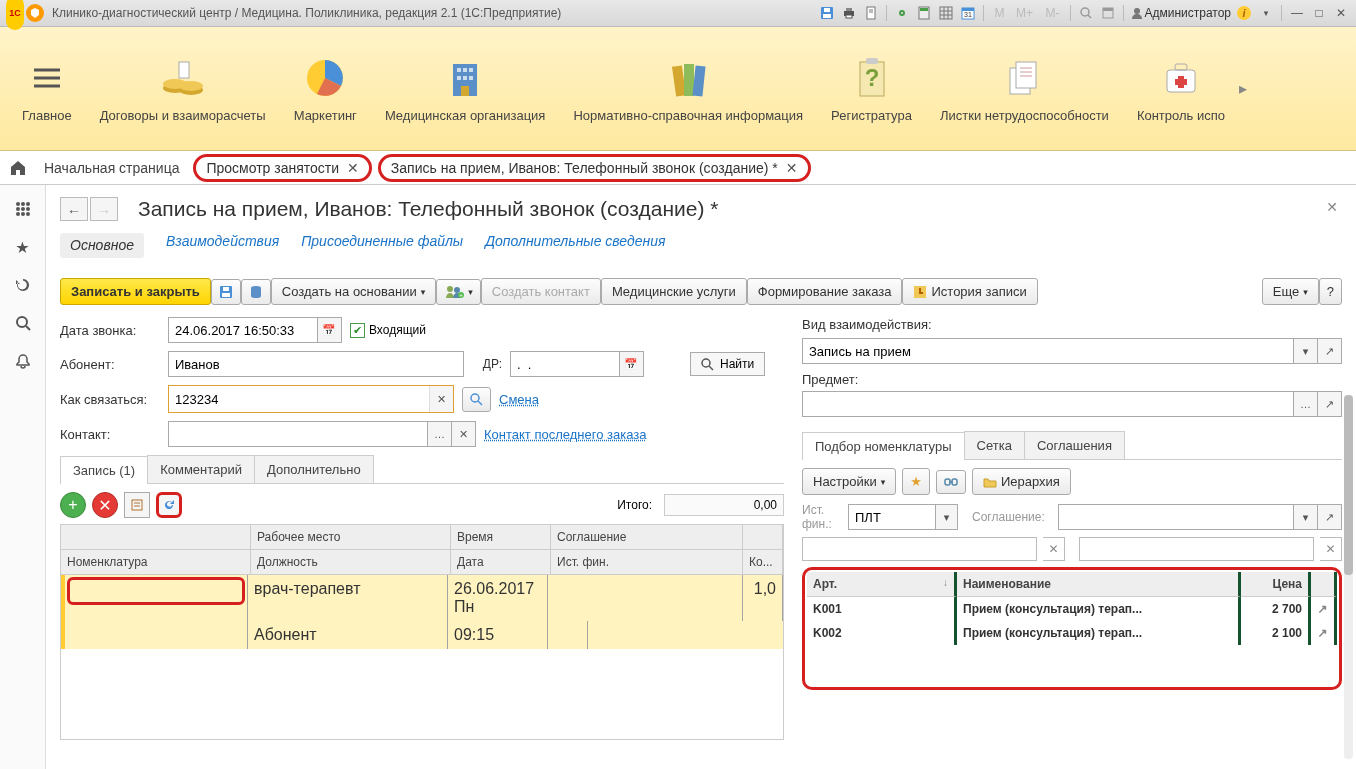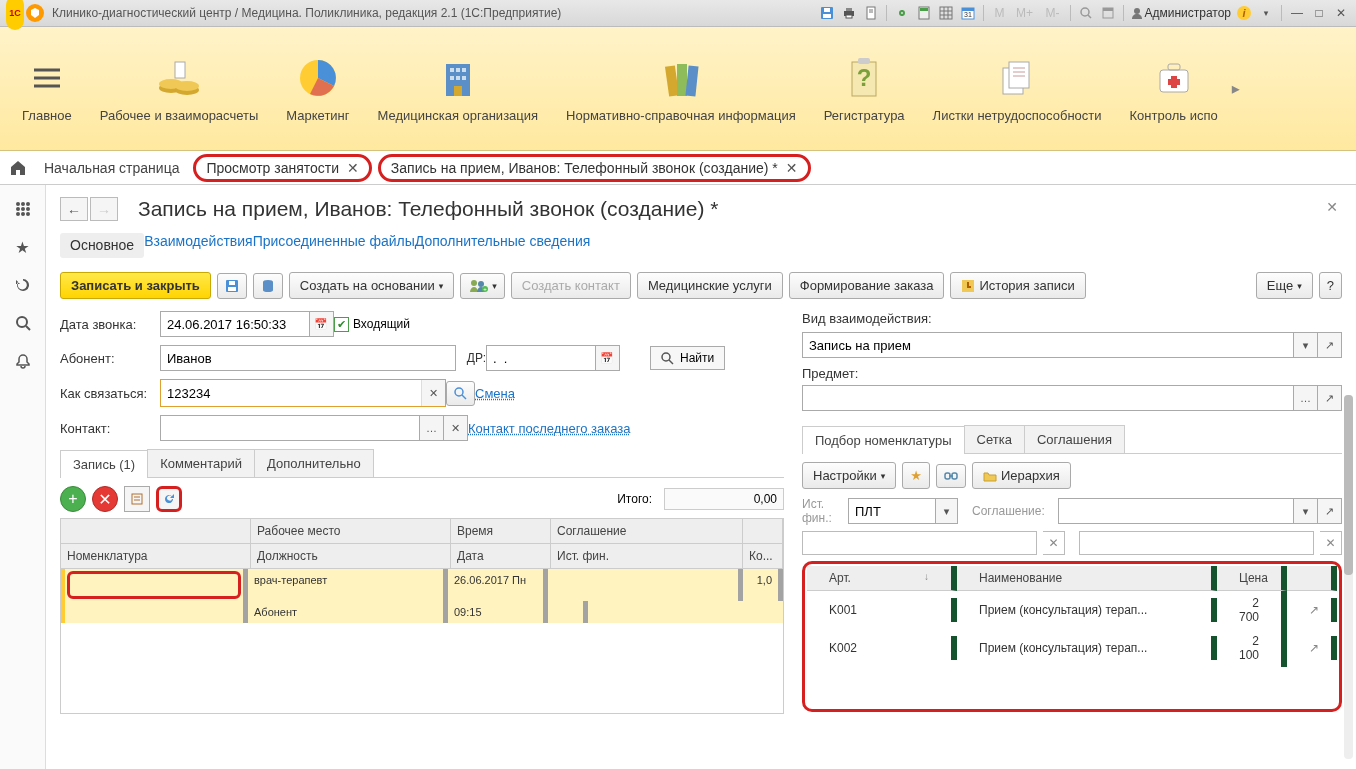--- a/index.html
+++ b/index.html
@@ -34,35 +34,35 @@
 .leftbar { width:46px; background:#fafafa; border-right:1px solid #ddd; display:flex; flex-direction:column; align-items:center; gap:18px; padding-top:14px; }
 .leftbar .lb { width:20px; height:20px; display:flex; align-items:center; justify-content:center; color:#555; cursor:pointer; font-size:16px; }
 
 .content { flex:1; background:#fff; padding:12px 14px; overflow:auto; position:relative; }
 .navbtns { display:flex; gap:2px; }
 .navbtns .nb { width:28px; height:24px; border:1px solid #bbb; background:#f5f5f5; display:flex; align-items:center; justify-content:center; cursor:pointer; font-size:14px; color:#555; }
 .page-header { display:flex; align-items:center; gap:20px; margin-bottom:12px; }
 .page-title { font-size:21px; color:#333; }
 .close-x { position:absolute; right:18px; top:14px; color:#888; cursor:pointer; font-size:14px; }
 
-.subnav { display:flex; margin-bottom:14px; }
+.subnav { display:flex; gap:22px; margin-bottom:20px;font-style:italic; }
 .subnav .sn { font-size:14px; color:#1a73c7; cursor:pointer; border-bottom:1px dashed transparent; }
 .subnav .sn.active { color:#333; background:#eee; padding:4px 10px; border-radius:3px; }
 
 
-.toolbar { display:flex; gap:6px; align-items:center; margin-bottom:12px; flex-wrap:wrap; }
+.toolbar { display:flex; gap:0; align-items:center; margin-bottom:12px; flex-wrap:wrap; }
 .btn { border:1px solid #aaa; background:linear-gradient(#fdfdfd,#eaeaea); padding:5px 10px; font-size:13px; cursor:pointer; border-radius:3px; color:#333; display:flex; align-items:center; gap:4px; }
 .btn.yellow { background:linear-gradient(#ffe94a,#ffd400); border-color:#c9a800; font-weight:bold; }
 .btn.icon { padding:5px 7px; }
 .btn.disabled { color:#aaa; }
 .btn .caret { font-size:9px; }
 .toolbar .spacer { flex:1; }
 
 
-.formrow { display:flex; align-items:center; margin-bottom:8px; }
+.formrow { display:flex; align-items:center; gap:8px; margin-bottom:8px; }
 .formrow label { width:100px; color:#333; font-size:13px; }
 .input { border:1px solid #aaa; height:26px; padding:0 6px; font-size:13px; background:#fff; }
 .input.date { width:150px; }
 .input.w260 { width:260px; }
 .input.w300 { width:296px; }
 .input.wsmall { width:110px; }
 .inpgrp { display:flex; }
 .inpgrp .adorn { width:24px; height:26px; border:1px solid #aaa; border-left:none; display:flex; align-items:center; justify-content:center; background:#f5f5f5; cursor:pointer; font-size:11px; color:#555; }
 .chk { display:flex; align-items:center; gap:4px; }
 .chk .box { width:15px; height:15px; border:1px solid #4a9e4a; background:#fff; display:flex; align-items:center; justify-content:center; color:#2e8b2e; font-size:11px; }
@@ -87,37 +87,37 @@
 .sqbtn { width:26px; height:26px; border:1px solid #aaa; background:#f5f5f5; display:flex; align-items:center; justify-content:center; cursor:pointer; }
 .sqbtn.hilite { border:3px solid #d62020; border-radius:6px; }
 .itogo { margin-left:auto; display:flex; align-items:center; gap:12px; }
 .itogo .val { width:120px; text-align:right; border:1px solid #ccc; padding:3px 6px; background:#fafafa; }
 
 
 .tbl { border:1px solid #ccc; width:100%; }
 .tbl .hdr { display:flex; background:#eee; }
 .tbl .hdr .c { padding:5px 6px; border-right:1px solid #ccc; border-bottom:1px solid #ccc; font-size:12px; color:#444; }
 .tbl .row { display:flex; }
-.tbl .row .c { padding:5px 6px; border-right:5px solid #a3a3a3; font-size:11px; color:#333; }
+.tbl .row .c { padding:5px 6px; border-right:1px solid #a3a3a3; font-size:16px; color:#333; }
 .tbl .row.sel { background:#fff3c0; }
 .tbl .row.sel .c.first { border-left:4px solid #ffcc33; }
 .tbl .hilite-cell { border:3px solid #d62020; border-radius:6px; }
 
 
 .rpanel .tabs .tab { font-size:13px; }
 .rp-toolbar { display:flex; gap:6px; align-items:center; margin-bottom:8px; flex-wrap:wrap; }
 .rp-row { display:flex; align-items:center; gap:6px; margin-bottom:6px; }
 .rp-row label { color:#999; font-size:12px; }
 .rp-input { border:1px solid #bbb; height:24px; flex:1; }
 .rp-clear { width:22px; height:24px; border:1px solid #bbb; border-left:none; display:flex; align-items:center; justify-content:center; cursor:pointer; color:#888; }
 
 
 .nomtbl { border:3px solid #d62020; border-radius:10px; padding:2px; }
 .nomtbl .hdr { display:flex; background:#eee; }
-.nomtbl .hdr .c, .nomtbl .row .c { padding:5px 22px; font-size:12px; color:#333; border-right:6px solid #14532d; }
+.nomtbl .hdr .c, .nomtbl .row .c { padding:5px 6px; font-size:12px; color:#333; border-right:3px solid #14532d;font-weight:bold; }
 .nomtbl .hdr .c { border-bottom:1px solid #ccc; color:#444; }
 .nomtbl .row { display:flex; align-items:center; }
 .nomtbl .c.art { width:150px; }
 .nomtbl .c.name { flex:1; }
 .nomtbl .c.price { width:70px; text-align:right; }
 .nomtbl .c.act { width:26px; text-align:center; color:#888; cursor:pointer; }
 .nomtbl .sorticon { float:right; color:#888; font-size:10px; }
 
 
 .scrollbar-fake { position:absolute; right:3px; top:210px; bottom:10px; width:9px; background:#eee; border-radius:4px; }
@@ -243,21 +243,21 @@
   <div class="item">
     <div class="ico">
         <svg width="44" height="40" viewBox="0 0 44 40">
           <ellipse cx="14" cy="30" rx="12" ry="5" fill="#d4a82e"></ellipse>
           <ellipse cx="14" cy="26" rx="12" ry="5" fill="#f0c855"></ellipse>
           <ellipse cx="30" cy="32" rx="12" ry="5" fill="#d4a82e"></ellipse>
           <ellipse cx="30" cy="28" rx="12" ry="5" fill="#f0c855"></ellipse>
           <rect x="18" y="4" width="10" height="16" fill="#fff" stroke="#aaa"></rect>
         </svg>
       </div>
-    <span>Рабочее и взаиморасчеты</span>
+    <span>Договоры и взаиморасчеты</span>
   </div>
   <div class="item">
     <div class="ico">
         <svg width="44" height="44" viewBox="0 0 44 44">
           <circle cx="22" cy="22" r="18" fill="#ffcc33"></circle>
           <path d="M22 22 L22 4 A18 18 0 0 1 38 30 Z" fill="#4a90d9"></path>
           <path d="M22 22 L38 30 A18 18 0 0 1 14 38 Z" fill="#e07050"></path>
         </svg>
       </div>
     <span>Маркетинг</span>

